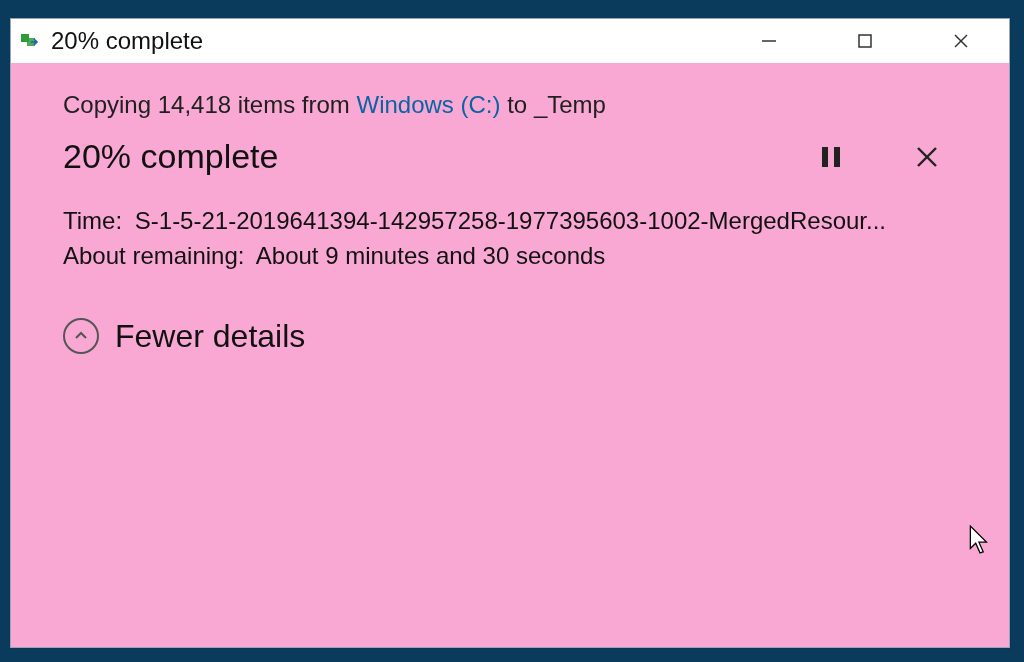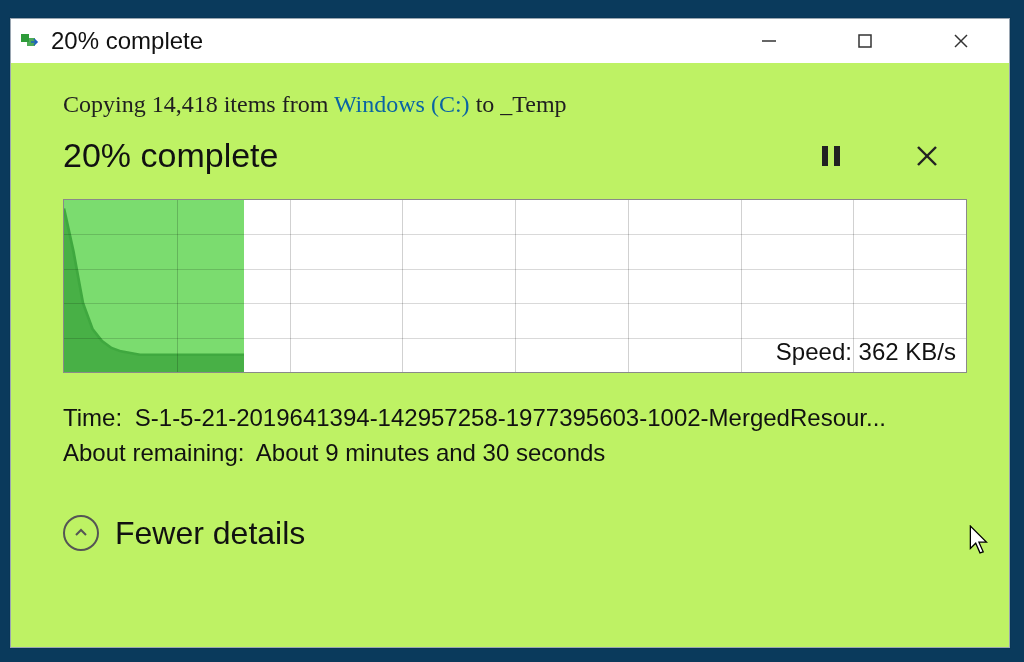--- a/index.html
+++ b/index.html
@@ -11,21 +11,21 @@
     font-family: "Segoe UI", Tahoma, sans-serif;
     background: #0a3a5c;
     overflow: hidden;
   }
   .window {
     position: absolute;
     left: 10px;
     top: 18px;
     width: 1000px;
     height: 630px;
-    background: #bef264;
+    background: #f9a8d4;
     border: 1px solid #9aa6b2;
     box-shadow: 0 0 0 1px rgba(0,0,0,0.05);
   }
   
   .titlebar {
     height: 44px;
     display: flex;
     align-items: center;
     padding-left: 10px;
     color: #111;
@@ -58,21 +58,20 @@
   }
 
   
   .content {
     padding: 28px 40px 0 52px;
     color: #111;
   }
   .copy-line {
     font-size: 24px;
     color: #202020;
-    font-family: Liberation Serif, serif;
   }
   .copy-line .src { color: #0a64a4; }
   .copy-line .dst { color: #202020; }
   .percent-row {
     display: flex;
     align-items: center;
     margin-top: 18px;
   }
   .percent-text {
     font-size: 34px;
@@ -245,43 +244,20 @@
         </div>
         <div class="inline-btn cancel">
           <svg width="24" height="24" viewBox="0 0 24 24">
             <line x1="3" y1="3" x2="21" y2="21" stroke="#222" stroke-width="2.4"></line>
             <line x1="21" y1="3" x2="3" y2="21" stroke="#222" stroke-width="2.4"></line>
           </svg>
         </div>
       </div>
     </div>
 
-    <div class="graph-wrap">
-      <div class="graph-fill" id="graph-fill" style="width: 20%;"></div>
-      <svg class="graph-curve" id="graph-curve" preserveAspectRatio="none" viewBox="0 0 100 100" style="width: 20%;">
-          <path d="M0.00 5.00 L5.26 30.00 L10.53 60.00 L15.79 75.00 L21.05 82.00 L26.32 86.00 L31.58 88.00 L36.84 89.00 L42.11 90.00 L47.37 90.00 L52.63 90.00 L57.89 90.00 L63.16 90.00 L68.42 90.00 L73.68 90.00 L78.95 90.00 L84.21 90.00 L89.47 90.00 L94.74 90.00 L100.00 90.00 L100 100 L0 100 Z" fill="#3fa83f" opacity="0.85"></path>
-          <path d="M0.00 5.00 L5.26 30.00 L10.53 60.00 L15.79 75.00 L21.05 82.00 L26.32 86.00 L31.58 88.00 L36.84 89.00 L42.11 90.00 L47.37 90.00 L52.63 90.00 L57.89 90.00 L63.16 90.00 L68.42 90.00 L73.68 90.00 L78.95 90.00 L84.21 90.00 L89.47 90.00 L94.74 90.00 L100.00 90.00 " fill="none" stroke="#3fa83f" stroke-width="1.5"></path>
-        </svg>
-      <div class="graph-grid">
-
-        <div class="v" style="left:12.5%"></div>
-        <div class="v" style="left:25%"></div>
-        <div class="v" style="left:37.5%"></div>
-        <div class="v" style="left:50%"></div>
-        <div class="v" style="left:62.5%"></div>
-        <div class="v" style="left:75%"></div>
-        <div class="v" style="left:87.5%"></div>
-
-        <div class="h" style="top:20%"></div>
-        <div class="h" style="top:40%"></div>
-        <div class="h" style="top:60%"></div>
-        <div class="h" style="top:80%"></div>
-      </div>
-      <div class="speed-label">Speed: 362 KB/s</div>
-    </div>
 
     <div class="details">
       <div class="row">
         <span class="label">Time:</span>
         <span>S-1-5-21-2019641394-142957258-1977395603-1002-MergedResour...</span>
       </div>
       <div class="row">
         <span class="label">About remaining:</span>
         <span>About 9 minutes and 30 seconds</span>
       </div>

